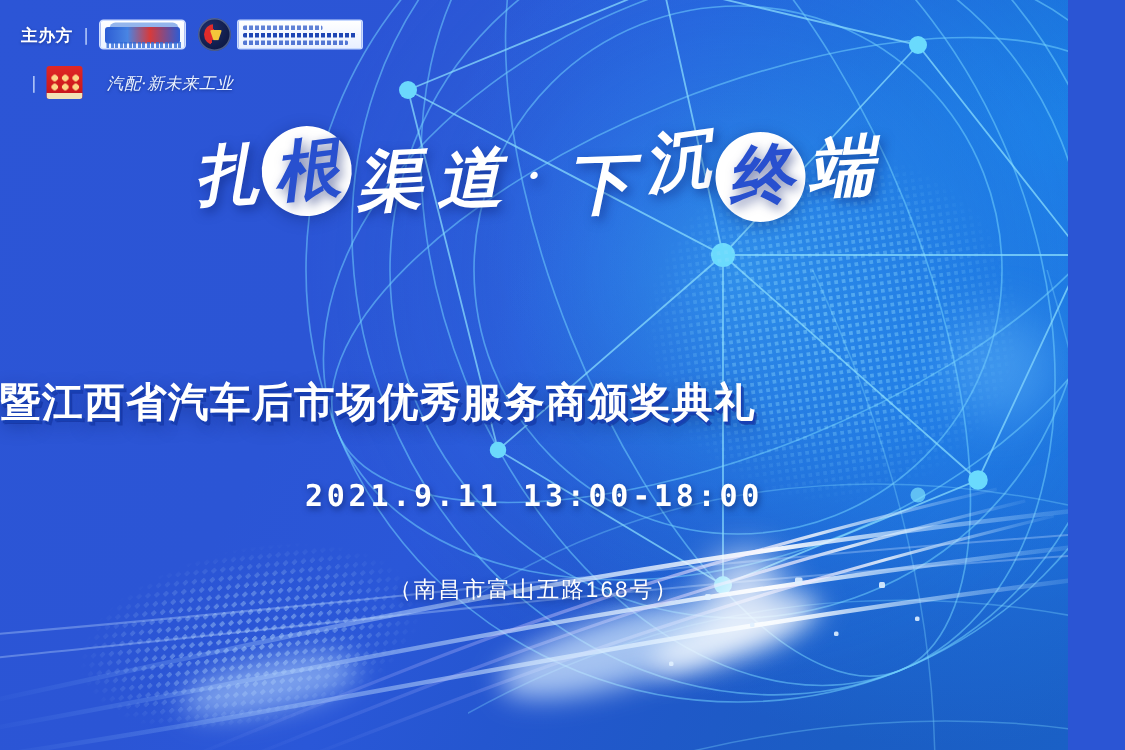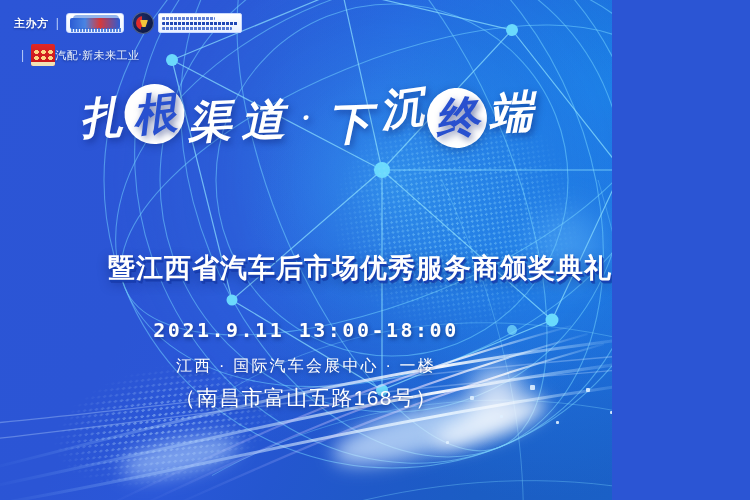--- a/index.html
+++ b/index.html
@@ -4,21 +4,21 @@
 <style>
   * { margin:0; padding:0; box-sizing:border-box; }
   html,body { width:750px; height:500px; overflow:hidden; }
   body {
     font-family:"Liberation Sans","DejaVu Sans",sans-serif;
     background:#2b55d4;
   }
 
   #poster {
     position:relative;
-    width:612px; height:500px;
+    width:712px; height:500px;
     overflow:hidden;
     background:
       radial-gradient(ellipse 420px 330px at 88% 52%, rgba(32,128,235,.85) 0%, rgba(32,120,230,.35) 45%, rgba(32,110,225,0) 72%),
       radial-gradient(ellipse 520px 400px at 100% 18%, rgba(26,140,240,.80) 0%, rgba(26,130,235,.25) 52%, rgba(26,120,230,0) 78%),
       linear-gradient(118deg, #2c55d6 0%, #2b55d5 34%, #2a57d8 48%, #2456cf 60%, #1f59c8 72%, #1b5dc4 84%, #1a60c6 100%);
   }
 
   
   .bg-layer { position:absolute; inset:0; pointer-events:none; }
 
@@ -154,23 +154,24 @@
     width:20px; height:12px;
     background-image:radial-gradient(circle,#ffe08a 45%,transparent 47%);
     background-size:7px 6px;
     opacity:.95;
   }
   .logo-seal .foot {
     position:absolute; left:0; bottom:0; width:100%; height:4px;
     background:#f2e3b6;
   }
   .logo-hand {
-    margin-left:0;
+    margin-left:16px;
     color:#eaf2ff;
     font-family:"DejaVu Serif","Liberation Serif",serif;
+    font-style:italic;
     font-size:11px;
     letter-spacing:.5px;
     white-space:nowrap;
     text-shadow:0 1px 2px rgba(0,20,80,.5);
     text-align:center;
   }
 
   
   .slogan {
     position:absolute; left:0; right:0; top:96px; z-index:6;
@@ -218,21 +219,21 @@
     letter-spacing:0px;
     line-height:1.08;
     white-space:nowrap;
     text-shadow:
       2px 2px 0 #173fb3,
       3px 4px 0 rgba(12,38,140,.55),
       0 5px 14px rgba(6,24,90,.5);
   }
   .title-sub {
     position:absolute; left:0; right:0; top:250px; z-index:6;
-    text-align:right;
+    text-align:left;
     color:#ffffff;
     font-size:27px;
     font-weight:bold;
     letter-spacing:1px;
     white-space:nowrap;
     text-shadow:
       1px 2px 0 #173fb3,
       2px 3px 0 rgba(12,38,140,.45),
       0 4px 12px rgba(6,24,90,.45);
   }
@@ -253,21 +254,21 @@
     text-align:center;
     color:#ffffff;
     font-size:16px;
     letter-spacing:2.2px;
     text-shadow:0 2px 5px rgba(8,26,90,.6);
   }
   .addr-line {
     position:absolute; left:0; right:0; top:384px; z-index:6;
     text-align:center;
     color:#ffffff;
-    font-size:21px;
+    font-size:15px;
     letter-spacing:1.4px;
     text-shadow:0 2px 5px rgba(8,26,90,.6);
   }
 </style>
 </head>
 <body>
 
 <div id="poster">
 
   <div class="bg-layer">
@@ -417,16 +418,15 @@
     <span class="cal dot">·</span>
     <span class="cal s6">下</span>
     <span class="cal s7">沉</span>
     <span class="cal s8 disc">终</span>
     <span class="cal s9">端</span>
   </div>
 
   <div class="title-sub">暨江西省汽车后市场优秀服务商颁奖典礼</div>
 
   <div class="date-line">2021.9.11   13:00-18:00</div>
-  <div class="venue-line">江西 · 国际汽车会展中心 · 一楼</div>
   <div class="addr-line">（南昌市富山五路168号）</div>
 
 </div>
 
 </body></html>

